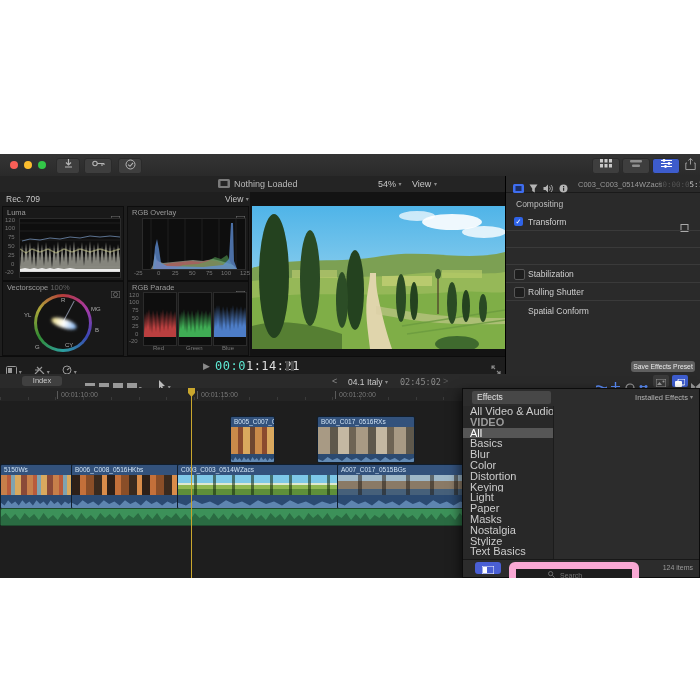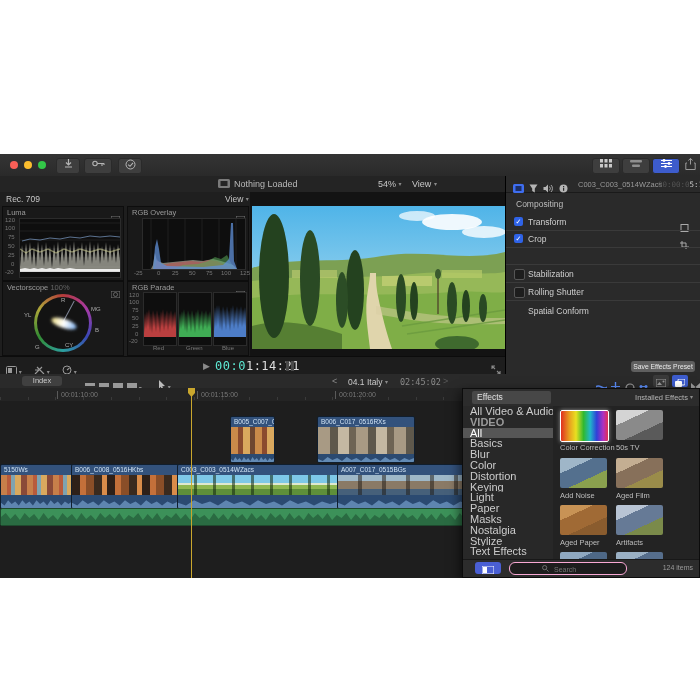--- a/index.html
+++ b/index.html
@@ -358,27 +358,20 @@
     <span class="txt" style="left:10px;top:23px;font-size:8.5px;color:#bdbdbd;">Compositing</span>
 
     <div class="insp-row" style="top:38px;">
       <span class="cb on">✓</span>
       <span class="lbl">Transform</span>
       <span class="row-icon"><svg width="9" height="8" viewBox="0 0 9 8">
               <rect x="1" y="0.5" width="7" height="7" fill="none" stroke="#aaa"></rect>
             </svg></span>
     </div>
     <div class="sep" style="top:54px;"></div>
-    <div class="insp-row" style="top:55px;">
-      <span class="cb on">✓</span>
-      <span class="lbl">Crop</span>
-      <span class="row-icon"><svg width="9" height="8" viewBox="0 0 9 8">
-              <path d="M2 0v6h7M0 2h6v6" stroke="#aaa" fill="none"></path>
-            </svg></span>
-    </div>
     <div class="sep" style="top:71px;"></div>
     <div class="sep" style="top:88px;"></div>
     <div class="insp-row" style="top:90px;">
       <span class="cb off"></span>
       <span class="lbl">Stabilization</span>
     </div>
     <div class="sep" style="top:106px;"></div>
     <div class="insp-row" style="top:108px;">
       <span class="cb off"></span>
       <span class="lbl">Rolling Shutter</span>
@@ -548,50 +541,30 @@
       <div class="fx-cat">Basics</div>
       <div class="fx-cat">Blur</div>
       <div class="fx-cat">Color</div>
       <div class="fx-cat">Distortion</div>
       <div class="fx-cat">Keying</div>
       <div class="fx-cat">Light</div>
       <div class="fx-cat">Paper</div>
       <div class="fx-cat">Masks</div>
       <div class="fx-cat">Nostalgia</div>
       <div class="fx-cat">Stylize</div>
-      <div class="fx-cat">Text Effects</div>
-    </div>
-
-    <div class="fx-grid">
-      <div class="fx-thumb" style="left:7px;top:4px;border:1.5px solid #fff;box-shadow:0 0 4px rgba(255,255,255,0.5);
-           background:linear-gradient(90deg,#e03020,#e8a020 18%,#e8e020 32%,#30b830 48%,#20b8c8 62%,#3040d8 76%,#b030c0 90%,#e03050);"></div>
-      <div class="fx-thumb" style="left:63px;top:4px;background:linear-gradient(155deg,#d4d4d4 30%,#8a8a8a 30% 65%,#5a5a5a 65%);"></div>
-      <span class="fx-lbl" style="left:7px;top:37px;">Color Correction</span>
-      <span class="fx-lbl" style="left:63px;top:37px;">50s TV</span>
-
-      <div class="fx-thumb" style="left:7px;top:52px;background:linear-gradient(155deg,#9fb6c8 30%,#54708e 30% 65%,#8aa04e 65%);"></div>
-      <div class="fx-thumb" style="left:63px;top:52px;background:linear-gradient(155deg,#c4ae92 30%,#87705a 30% 65%,#9a8c4a 65%);"></div>
-      <span class="fx-lbl" style="left:7px;top:85px;">Add Noise</span>
-      <span class="fx-lbl" style="left:63px;top:85px;">Aged Film</span>
-
-      <div class="fx-thumb" style="left:7px;top:99px;background:linear-gradient(155deg,#c89355 30%,#a06a35 30% 65%,#8a5c2e 65%);"></div>
-      <div class="fx-thumb" style="left:63px;top:99px;background:linear-gradient(155deg,#b8c4d4 30%,#667a96 30% 65%,#7a8a4a 65%);"></div>
-      <span class="fx-lbl" style="left:7px;top:132px;">Aged Paper</span>
-      <span class="fx-lbl" style="left:63px;top:132px;">Artifacts</span>
-
-      <div class="fx-thumb" style="left:7px;top:146px;background:linear-gradient(155deg,#8fa8c0 30%,#4e6886 30% 65%,#6a7a46 65%);"></div>
-      <div class="fx-thumb" style="left:63px;top:146px;background:linear-gradient(155deg,#9ab0c4 30%,#566e8c 30% 65%,#74824a 65%);"></div>
-    </div>
+      <div class="fx-cat">Text Basics</div>
+    </div>
+
 
     <div class="fx-bottom">
       <span class="abs" style="left:12px;top:2px;width:26px;height:12px;background:#4a5fd4;border-radius:3px;"><svg width="12" height="8" viewBox="0 0 12 8" style="margin:2px 7px;">
               <rect width="12" height="8" rx="1" fill="none" stroke="#fff"></rect>
               <rect x="1" y="1" width="4" height="6" fill="#fff"></rect>
             </svg></span>
-      <span class="abs" style="left:46px;top:2px;width:116px;height:11px;background:#1d1d1d;border:1px solid #f9a8d4;border-radius:6px;">
+      <span class="abs" style="left:46px;top:2px;width:116px;height:11px;background:#1d1d1d;border:7px solid #f9a8d4;border-radius:6px;">
         <svg width="7" height="7" viewBox="0 0 8 8" style="position:absolute;left:32px;top:2px;">
               <circle cx="3" cy="3" r="2.4" fill="none" stroke="#777"></circle>
               <path d="M5 5 7.5 7.5" stroke="#777"></path>
             </svg>
         <input style="position: absolute; left: 42px; top: 0px; width: 70px; height: 11px; background: none; border: none; outline: none; color: rgb(170, 170, 170); font-size: 7px; font-family: &quot;Liberation Sans&quot;, sans-serif;" placeholder="Search">
       </span>
       <span class="txt" style="right:6px;top:4px;font-size:7px;color:#9a9a9a;">124 items</span>
     </div>
   </div>
 

